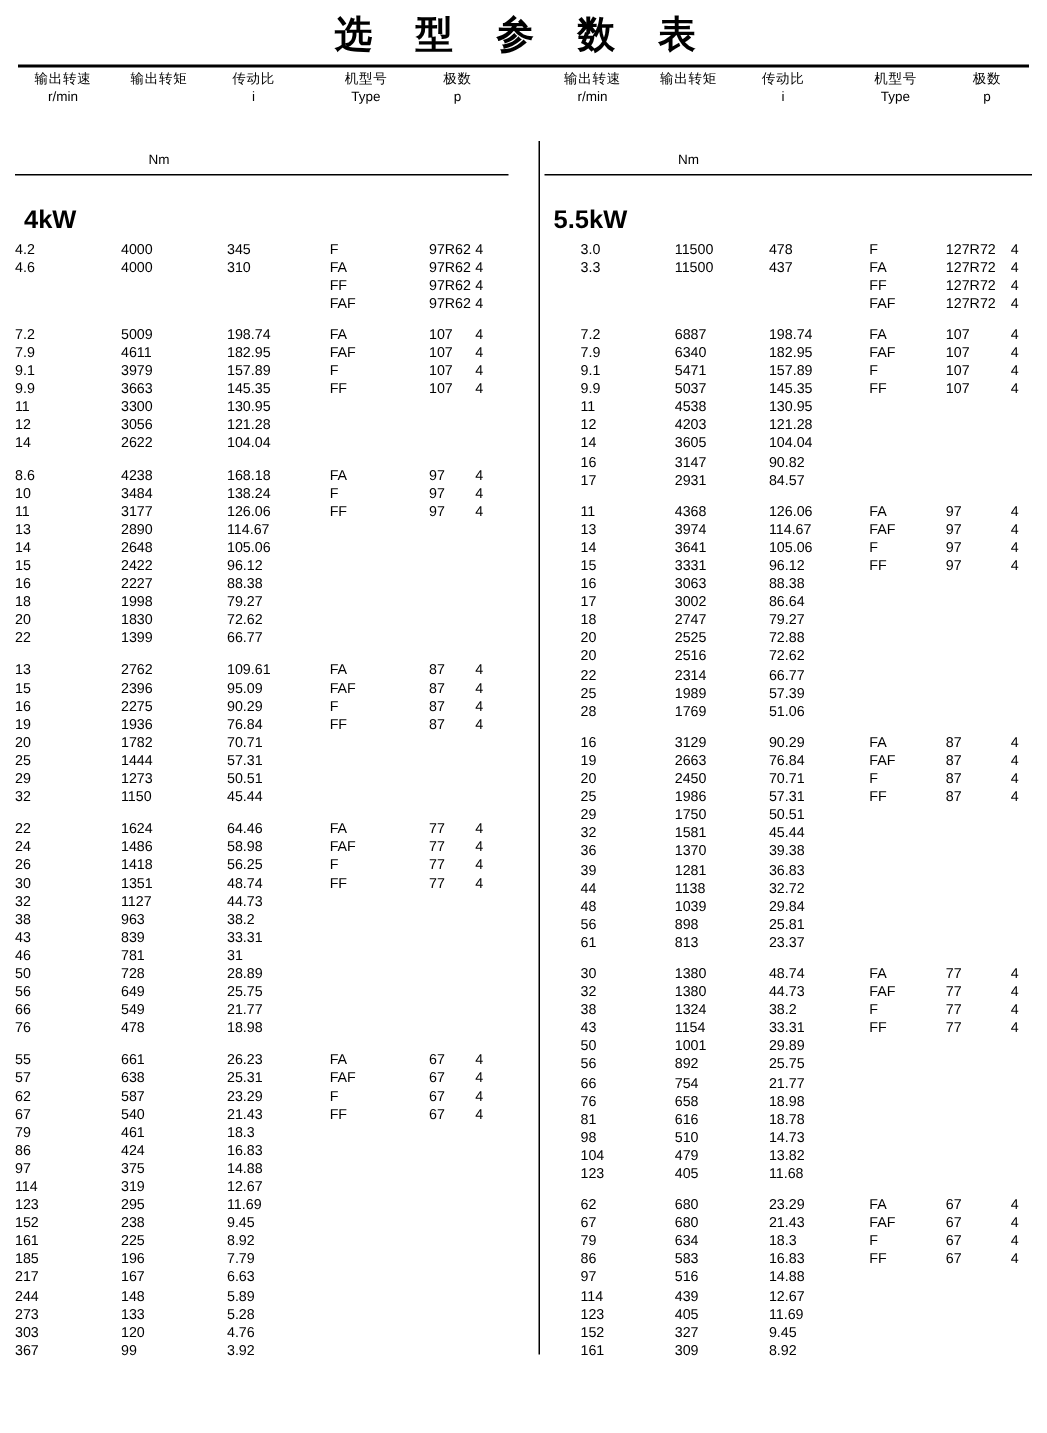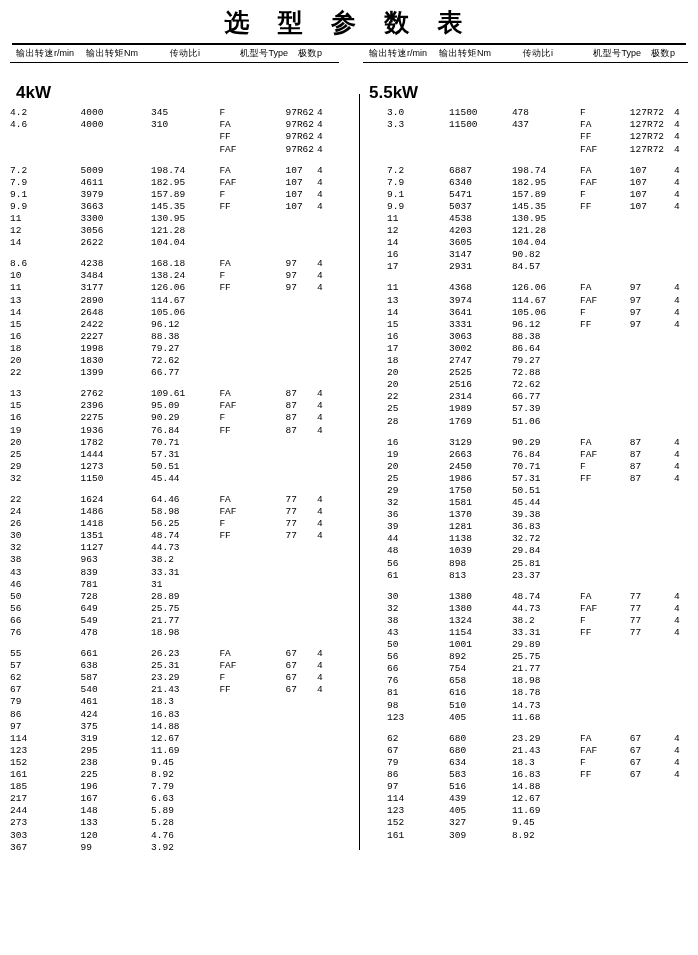--- a/index.html
+++ b/index.html
@@ -12,21 +12,21 @@
   }
   .page{position:relative;width:698px;height:955px;box-sizing:border-box;padding:0 10px;}
 
   
   .title-wrap{padding-top:6px;}
   .title{
     text-align:center;
     font-size:25px;
     font-weight:bold;
     letter-spacing:11px;
-    font-family:Liberation Serif, serif;
+    font-family:Liberation Sans, sans-serif;
     padding-bottom:4px;
   }
   .title-rule{border-bottom:2px solid #000;margin:0 2px 0 2px;}
 
   
   .body{
     display:flex;
     margin-top:3px;
     position:relative;
   }
@@ -47,44 +47,44 @@
   }
 
   
   .hdr{
     display:flex;
     font-size:9px;
     text-align:center;
     line-height:1.25;
     padding-bottom:2px;
   }
-  .hdr .h{display:flex;flex-direction:row;justify-content:flex-end;}
+  .hdr .h{display:flex;flex-direction:column;}
   .hdr .cn{font-size:9px;font-family:"DejaVu Sans","Liberation Sans",sans-serif;letter-spacing:0.5px;}
   .hdr .en{font-size:9px;}
   .hdr-rule{border-bottom:1px solid #000;margin-top:1px;}
 
   
   .c-rpm{width:64px;}
-  .c-nm{width:64px;}
+  .c-nm{width:64px;gap:42px;}
   .c-ratio{width:62px;}
   .c-type{width:88px;}
   .c-pole{width:34px;}
 
   .kw{
     font-size:17px;
     font-weight:bold;
     padding:20px 0 4px 6px;
   }
 
   
   table.data{
     border-collapse:collapse;
     font-size:9.5px;
     width:100%;
-    font-family:Liberation Mono, monospace;
+    font-family:Liberation Sans, sans-serif;
   }
   table.data td{
     padding:0;
     line-height:12.1px;
     white-space:nowrap;
     vertical-align:top;
   }
   td.v1{width:64px;text-align:left;padding-left:22px;}
   td.v2{width:64px;text-align:left;padding-left:18px;}
   td.v3{width:62px;text-align:left;padding-left:14px;}
@@ -1037,20 +1037,28 @@
             </tr>
             <tr>
               <td class="v1">98</td>
               <td class="v2">510</td>
               <td class="v3">14.73</td>
               <td class="v4"></td>
               <td class="v5"></td>
               <td class="v6"></td>
             </tr>
             <tr>
+              <td class="v1">104</td>
+              <td class="v2">479</td>
+              <td class="v3">13.82</td>
+              <td class="v4"></td>
+              <td class="v5"></td>
+              <td class="v6"></td>
+            </tr>
+            <tr>
               <td class="v1">123</td>
               <td class="v2">405</td>
               <td class="v3">11.68</td>
               <td class="v4"></td>
               <td class="v5"></td>
               <td class="v6"></td>
             </tr>
             <tr class="gap">
               <td colspan="6"></td>
             </tr>

